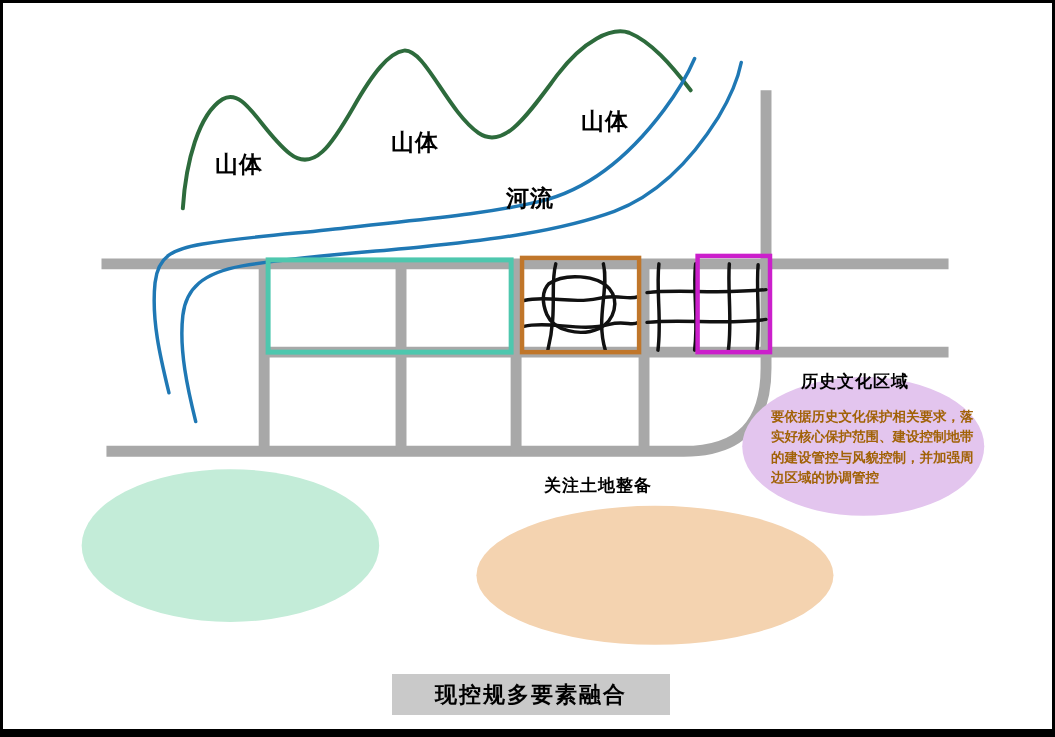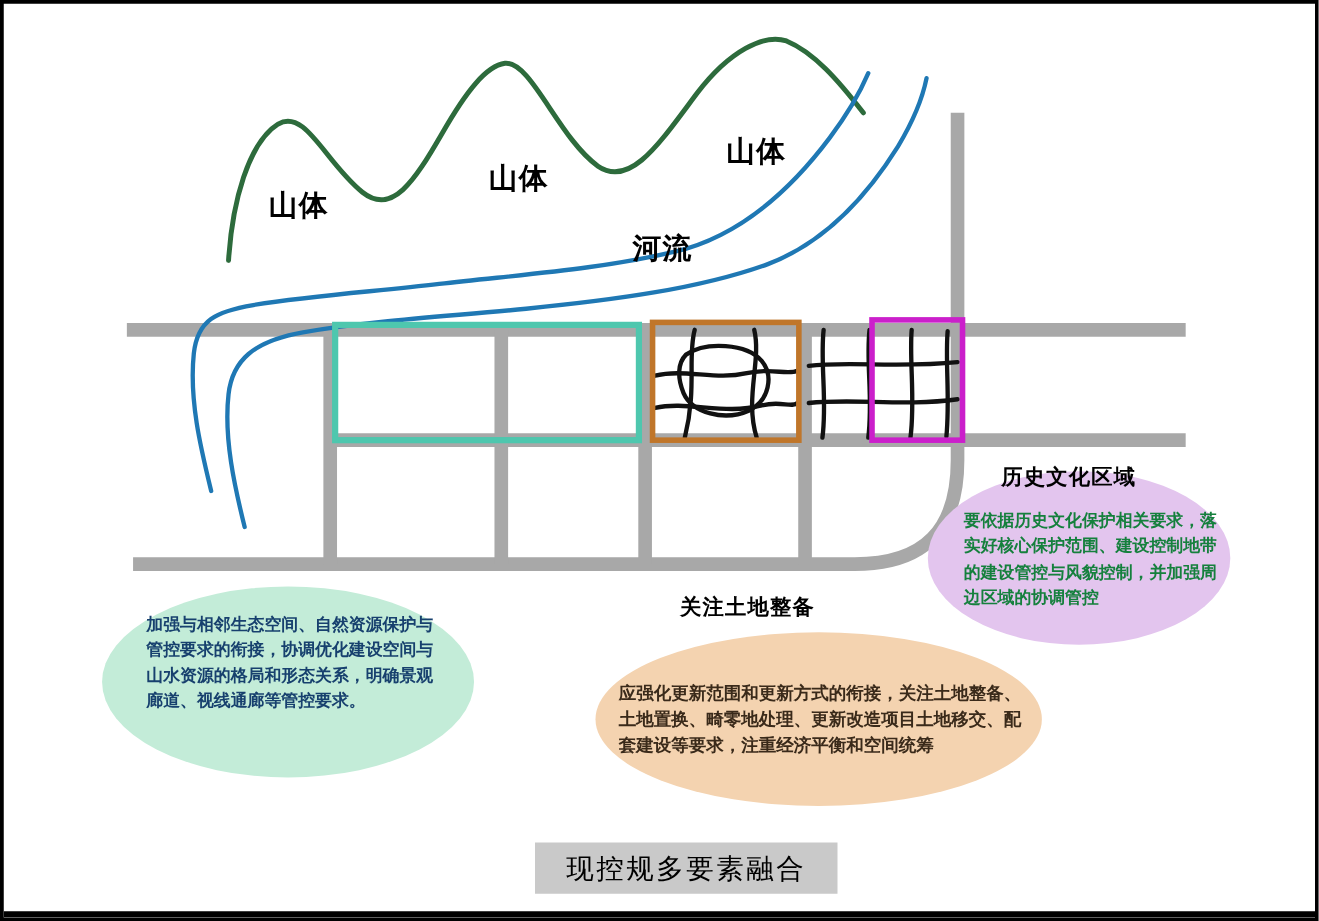--- a/index.html
+++ b/index.html
@@ -8,25 +8,25 @@
     position:relative;width:1055px;height:737px;box-sizing:border-box;
     background:#fff;border:3px solid #000;overflow:hidden;
   }
   #diagram-svg{position:absolute;left:0;top:0;width:100%;height:100%;}
   .label{position:absolute;font-weight:bold;color:#000;white-space:nowrap;z-index:3;}
   .lbl-big{font-size:23px;letter-spacing:1px;}
   .lbl-zone{font-size:17px;letter-spacing:1px;}
   .note{position:absolute;font-weight:bold;z-index:3;line-height:1.5;text-align:left;}
   .note-landscape{left:114px;top:487px;width:234px;font-size:13.5px;color:#17406e;}
   .note-renewal{left:492px;top:541px;width:332px;font-size:14px;color:#3a2a1a;}
-  .note-historic{left:768px;top:404px;width:204px;font-size:13.5px;color:#15803d;}
+  .note-historic{left:768px;top:404px;width:204px;font-size:13.5px;color:#a16207;}
   .title-bar{
-    position:absolute;left:389px;top:671px;width:242px;height:41px;
+    position:absolute;left:389px;top:671px;width:278px;height:41px;
     background:#c9c9c9;display:flex;align-items:center;justify-content:center;
-    font-size:22px;font-weight:normal;color:#000;letter-spacing:2px;z-index:3;margin-left:36px;
+    font-size:22px;font-weight:bold;color:#000;letter-spacing:2px;z-index:3;
   }
   .bottom-rule{position:absolute;left:0;right:0;bottom:0;height:5px;background:#000;z-index:4;}
 </style>
 </head>
 <body>
 
 <div id="stage">
 
   <svg id="diagram-svg" viewBox="0 0 1055 737">
 
@@ -81,20 +81,18 @@
   </svg>
 
   <div class="label lbl-big" style="left:212px;top:146px;">山体</div>
   <div class="label lbl-big" style="left:388px;top:124px;">山体</div>
   <div class="label lbl-big" style="left:578px;top:103px;">山体</div>
   <div class="label lbl-big" style="left:472px;top:180px;margin-left:31px;">河流</div>
 
   <div class="label lbl-zone" style="left:798px;top:367px;">历史文化区域</div>
   <div class="label lbl-zone" style="left:541px;top:471px;">关注土地整备</div>
 
-  <div class="note note-landscape">加强与相邻生态空间、自然资源保护与管控要求的衔接，协调优化建设空间与山水资源的格局和形态关系，明确景观廊道、视线通廊等管控要求。</div>
-  <div class="note note-renewal">应强化更新范围和更新方式的衔接，关注土地整备、土地置换、畸零地处理、更新改造项目土地移交、配套建设等要求，注重经济平衡和空间统筹</div>
   <div class="note note-historic">要依据历史文化保护相关要求，落实好核心保护范围、建设控制地带的建设管控与风貌控制，并加强周边区域的协调管控</div>
 
   <div class="title-bar">现控规多要素融合</div>
 
   <div class="bottom-rule"></div>
 </div>
 
 </body></html>

